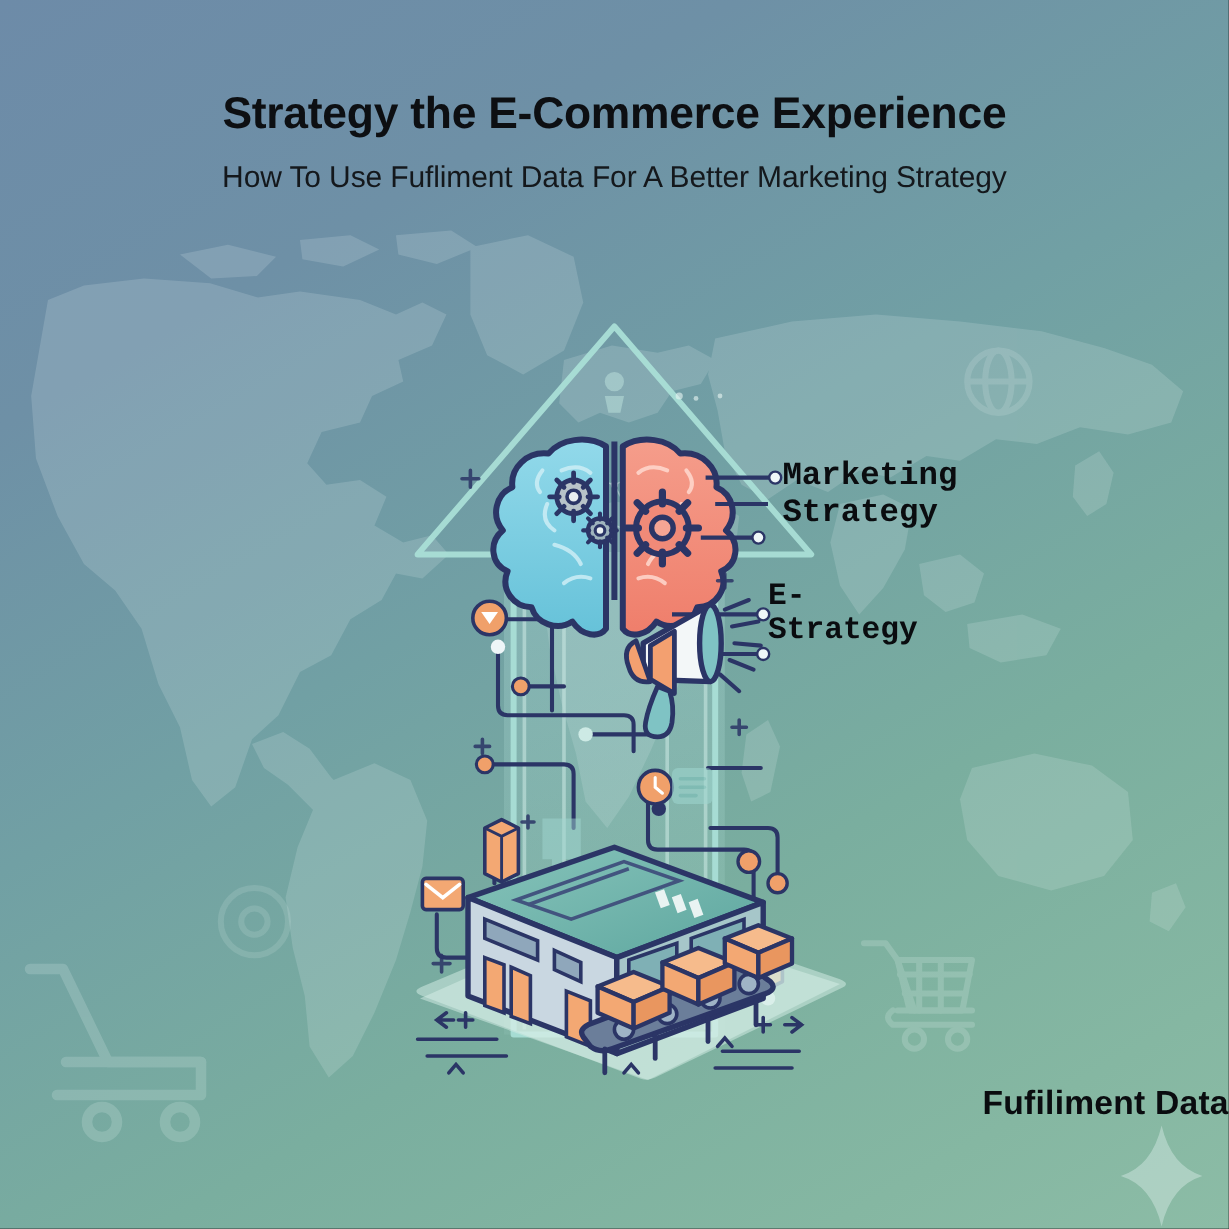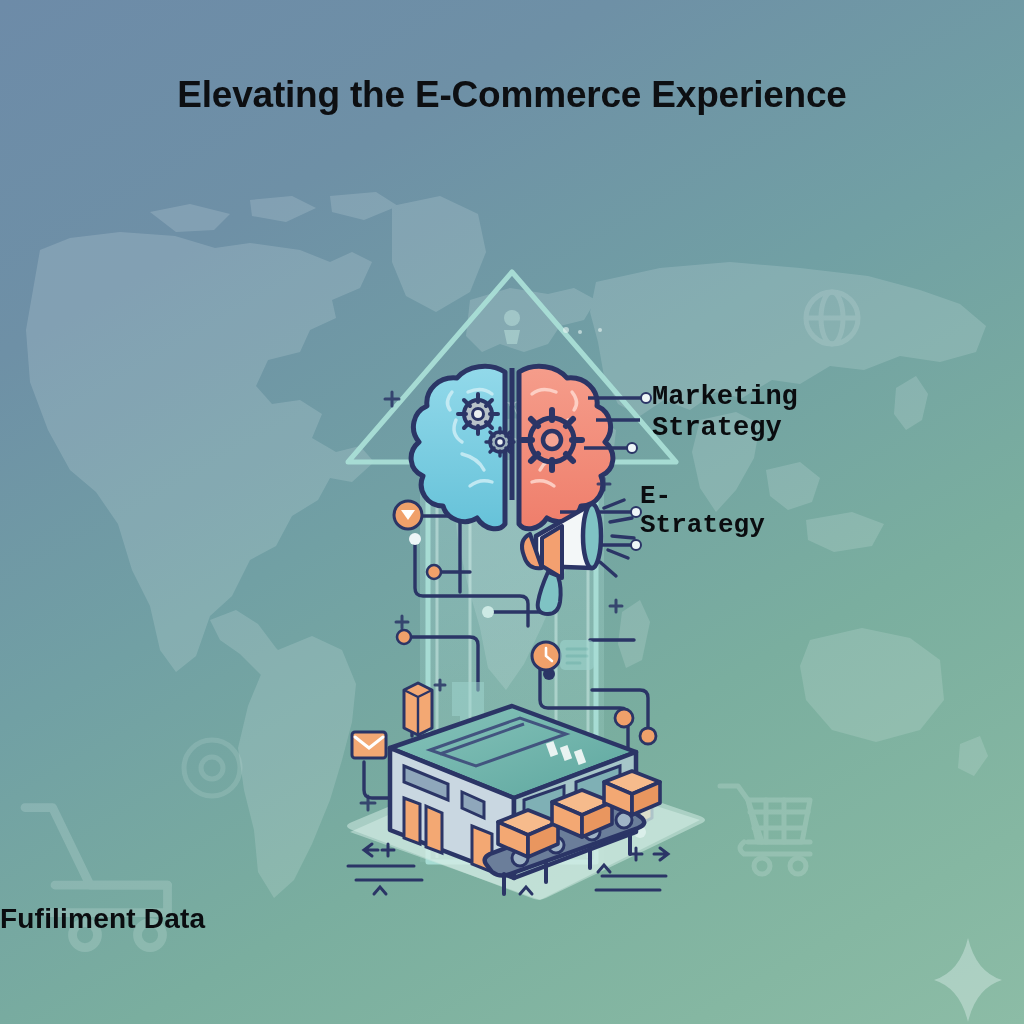--- a/index.html
+++ b/index.html
@@ -20,21 +20,21 @@
   }
   .subtitle{
     position:absolute;left:0;right:0;top:134px;text-align:center;
     font-size:25px;font-weight:normal;color:#14181c;letter-spacing:-0.1px;
   }
   
   .callout{position:absolute;font-weight:bold;color:#0a0c0f;line-height:1.13;font-family:Liberation Mono, monospace;}
   #callout-marketing{left:652px;top:382px;font-size:27px;}
   #callout-estrategy{left:640px;top:482px;font-size:26px;}
   #label-fulfilment{
-    position:absolute;left:0;right:0;top:903px;text-align:left;
+    position:absolute;left:0;right:0;top:903px;text-align:right;
     font-size:28px;font-weight:bold;color:#0a0c0f;letter-spacing:.2px;
   }
   .svg-layer{position:absolute;left:0;top:0;width:1024px;height:1024px;}
 </style>
 </head>
 <body>
 
 <div id="stage">
 
   <svg class="worldmap" viewBox="0 0 1024 1024">
@@ -418,21 +418,22 @@
     <g stroke="#2b3566" stroke-width="3" stroke-linecap="round" opacity=".85">
       <path d="M392 392 v14 M385 399 h14"></path>
       <path d="M402 616 v12 M396 622 h12"></path>
       <path d="M368 796 v14 M361 803 h14"></path>
       <path d="M604 478 v12 M598 484 h12"></path>
       <path d="M616 600 v12 M610 606 h12"></path>
       <path d="M440 680 v10 M435 685 h10"></path>
     </g>
   </svg>
 
-  <div class="title">Elevating the E-Commerce Experience</div>
+  <div class="title">Strategy the E-Commerce Experience</div>
+  <div class="subtitle">How To Use Fufliment Data For A Better Marketing Strategy</div>
 
   <div class="callout" id="callout-marketing">
     <div>Marketing</div>
     <div>Strategy</div>
   </div>
 
   <div class="callout" id="callout-estrategy">
     <div>E-</div>
     <div>Strategy</div>
   </div>

